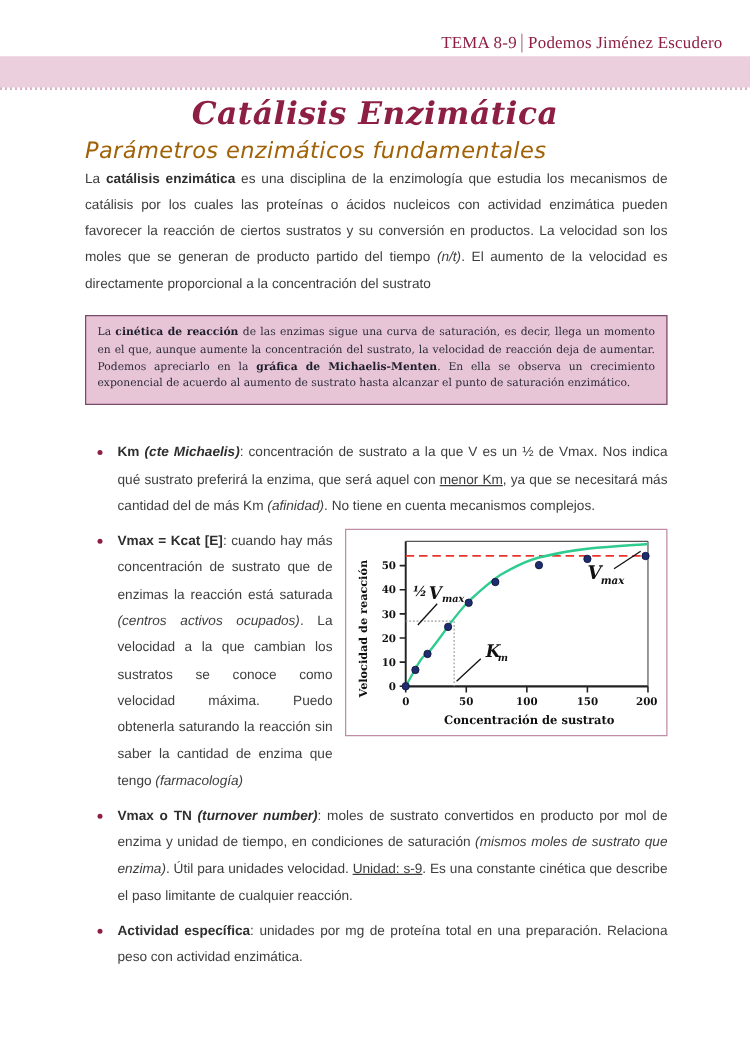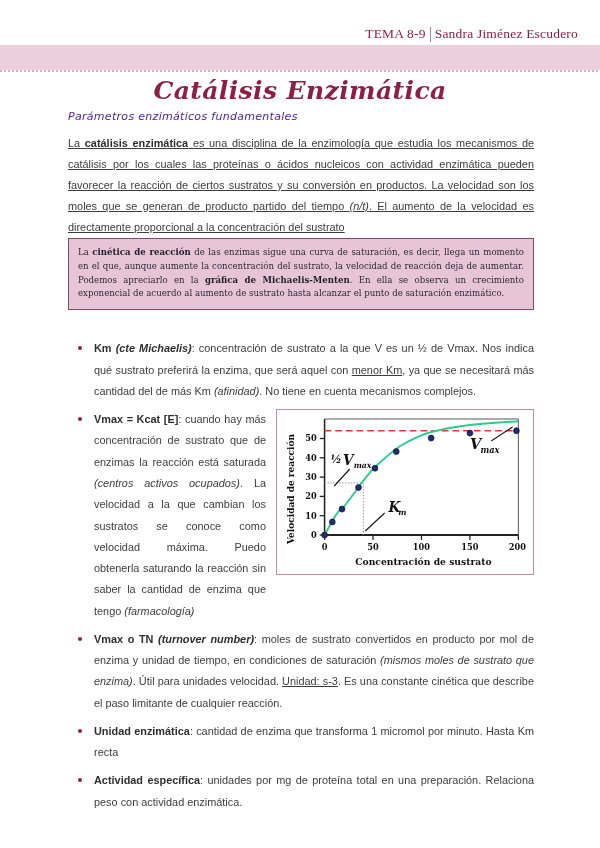--- a/index.html
+++ b/index.html
@@ -68,47 +68,47 @@
     font-size: 25px;
     color: #8d1f44;
     letter-spacing: .4px;
   }
   .subtitle {
     position: absolute;
     top: 110px;
     left: 68px;
     font-family: "DejaVu Sans", sans-serif;
     font-style: italic;
-    font-size: 11px;
-    color: #4c1d95;
+    font-size: 18px;
+    color: #a16207;
     letter-spacing: .3px;
     text-align: right;
   }
 
   
   .content {
     position: absolute;
     top: 133px;
     left: 68px;
     width: 466px;
   }
   p.body-par {
     margin: 0;
     font-size: 10.9px;
     line-height: 1.92;
     text-align: justify;
     color: #3d3d3d;
-    text-decoration: underline;
   }
   b { font-weight: 700; color: #2f2f2f; }
   i { font-style: italic; }
   u { text-decoration: underline; }
 
   
   .callout {
+    margin-top: 14px;
     background: #e7c5d6;
     border: 1.3px solid #7c4a6b;
     padding: 7px 9px 8px 9px;
     font-family: "DejaVu Serif", serif;
     font-size: 8.6px;
     line-height: 1.62;
     color: #2b2b3a;
     text-align: justify;
   }
   .callout b { font-weight: 700; color: #1e1e2c; }
@@ -152,21 +152,21 @@
   .chart-wrap svg { display: block; width: 100%; height: 100%; }
 
   .clear { clear: both; }
 </style>
 </head>
 <body>
 
 <div class="header-line">
   <span class="tema">TEMA 8-9</span>
   <span class="header-divider"></span>
-  <span class="author">Sandra Jiménez Escudero</span>
+  <span class="author">Podemos Jiménez Escudero</span>
 </div>
 
 <div class="pink-band"></div>
 <div class="band-dots"></div>
 
 <div class="doc-title">Catálisis Enzimática</div>
 <div class="subtitle">Parámetros enzimáticos fundamentales</div>
 
 <div class="content">
 
@@ -276,20 +276,19 @@
               <text x="148" y="152" font-family="DejaVu Serif, serif" font-size="9.5" font-weight="700" fill="#111" text-anchor="middle">Concentración de sustrato</text>
             </g>
           </svg>
         </div>
       </div>
       
 
       <b>Vmax = Kcat [E]</b><span>: cuando hay más concentración de sustrato que de enzimas la reacción está saturada </span><i>(centros activos ocupados)</i><span>. La velocidad a la que cambian los sustratos se conoce como velocidad máxima. Puedo obtenerla saturando la reacción sin saber la cantidad de enzima que tengo </span><i>(farmacología)</i>
     </li>
 
-    <li><b>Vmax o TN</b><b><i> (turnover number)</i></b><span>: moles de sustrato convertidos en producto por mol de enzima y unidad de tiempo, en condiciones de saturación </span><i>(mismos moles de sustrato que enzima)</i><span>. Útil para unidades velocidad. </span><u>Unidad: s-3</u><span>. Es una constante cinética que describe el paso limitante de cualquier reacción.</span></li>
-
-    <li class="clear"><b>Unidad enzimática</b><span>: cantidad de enzima que transforma 1 micromol por minuto. Hasta Km recta</span></li>
+    <li><b>Vmax o TN</b><b><i> (turnover number)</i></b><span>: moles de sustrato convertidos en producto por mol de enzima y unidad de tiempo, en condiciones de saturación </span><i>(mismos moles de sustrato que enzima)</i><span>. Útil para unidades velocidad. </span><u>Unidad: s-9</u><span>. Es una constante cinética que describe el paso limitante de cualquier reacción.</span></li>
+
 
     <li><b>Actividad específica</b><span>: unidades por mg de proteína total en una preparación. Relaciona peso con actividad enzimática.</span></li>
 
   </ul>
 </div>
 
 </body></html>

